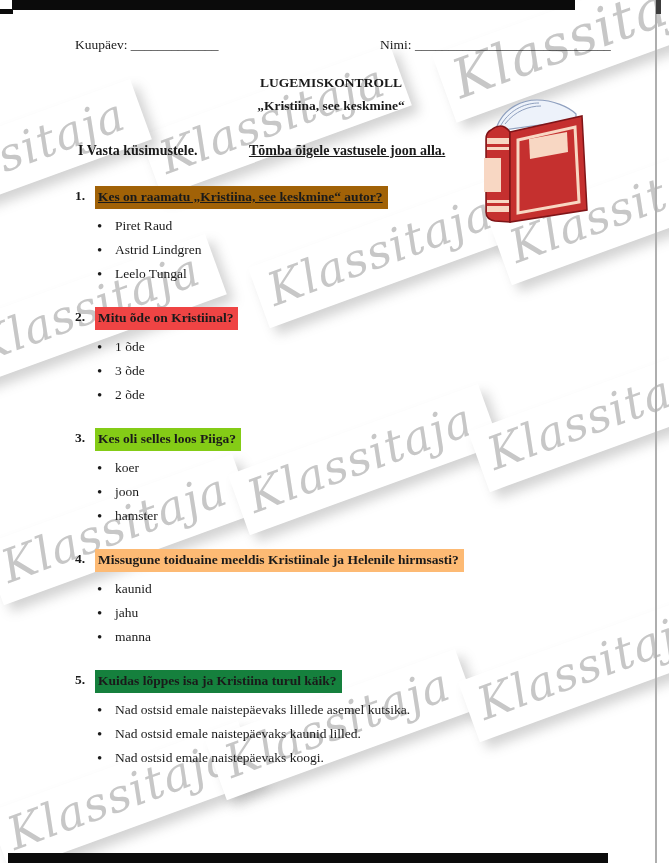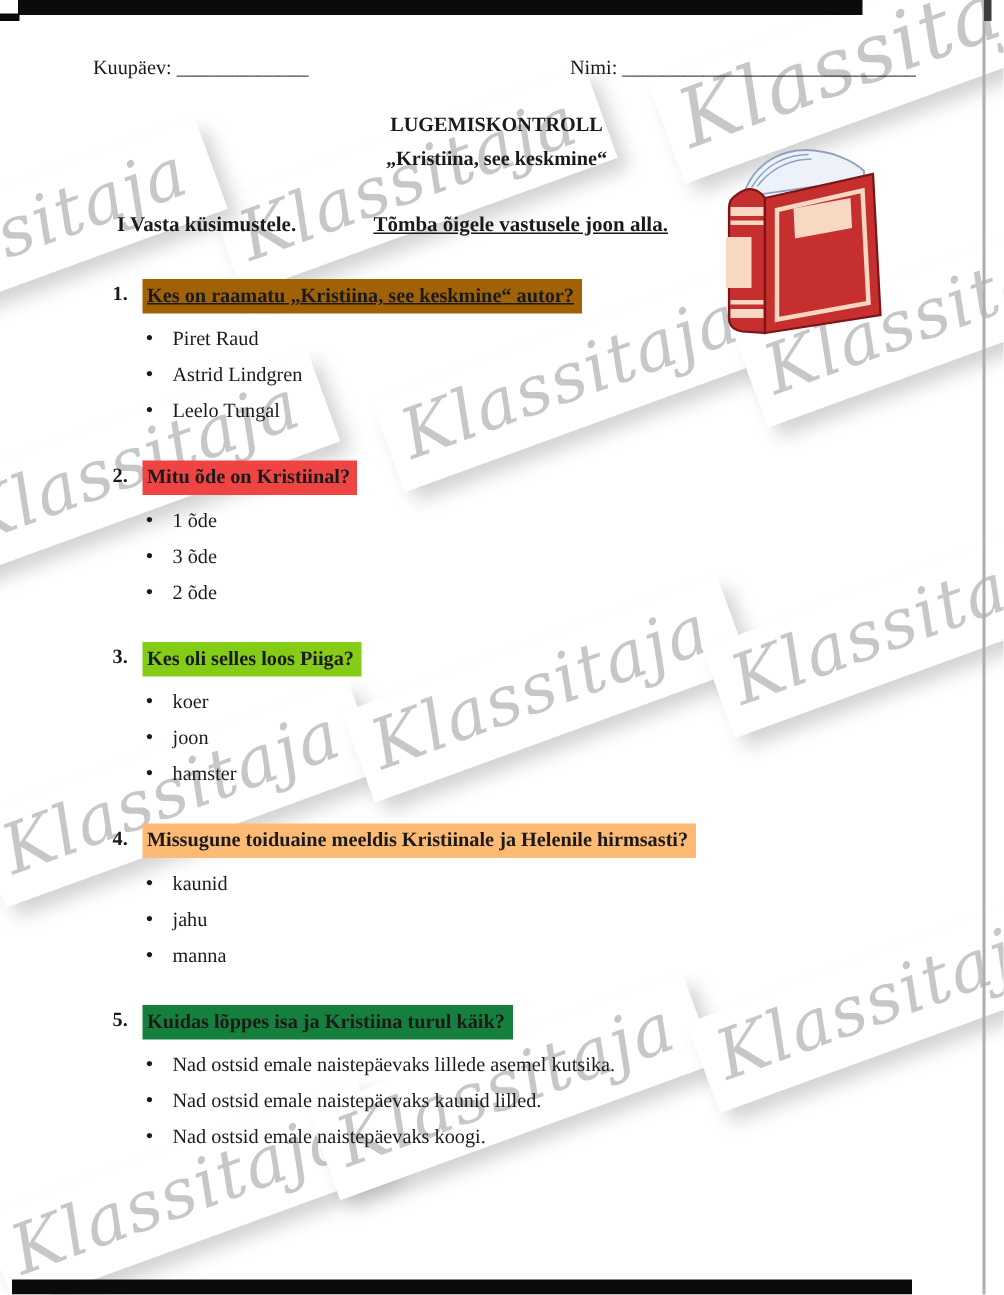--- a/index.html
+++ b/index.html
@@ -11,21 +11,21 @@
   .wm-layer { position:absolute; inset:0; z-index:0; overflow:hidden; }
   .wm { position:absolute; font-family:"DejaVu Serif", serif; font-style:italic;
         color:#c7c7c7; white-space:nowrap; line-height:1;
         transform:rotate(-20deg); transform-origin:0 0;
         background:#fff; padding:6px 18px 12px 12px;
         box-shadow:5px 9px 12px rgba(120,120,120,0.33);
         letter-spacing:1px; }
 
   
   .content { position:absolute; inset:0; z-index:1; font-size:13.5px; }
-  .hdr-date { position:absolute; left:62px; top:37px; }
+  .hdr-date { position:absolute; left:75px; top:37px; }
   .hdr-name { position:absolute; left:380px; top:37px; }
   .title    { position:absolute; left:0; top:75px; width:662px; text-align:center; font-weight:bold; }
   .subtitle { position:absolute; left:0; top:98px; width:662px; text-align:center; font-weight:bold; }
   .section  { position:absolute; left:78px; top:143px; font-weight:bold; font-size:14px; }
   .section .ul { text-decoration:underline;margin-left:48px; }
   .book     { position:absolute; left:479px; top:92px; }
 
   .questions { position:absolute; left:75px; top:186px; width:580px; }
   .q { margin-bottom:21px; }
   .q-line { display:flex; line-height:20px; margin-bottom:5px; }

